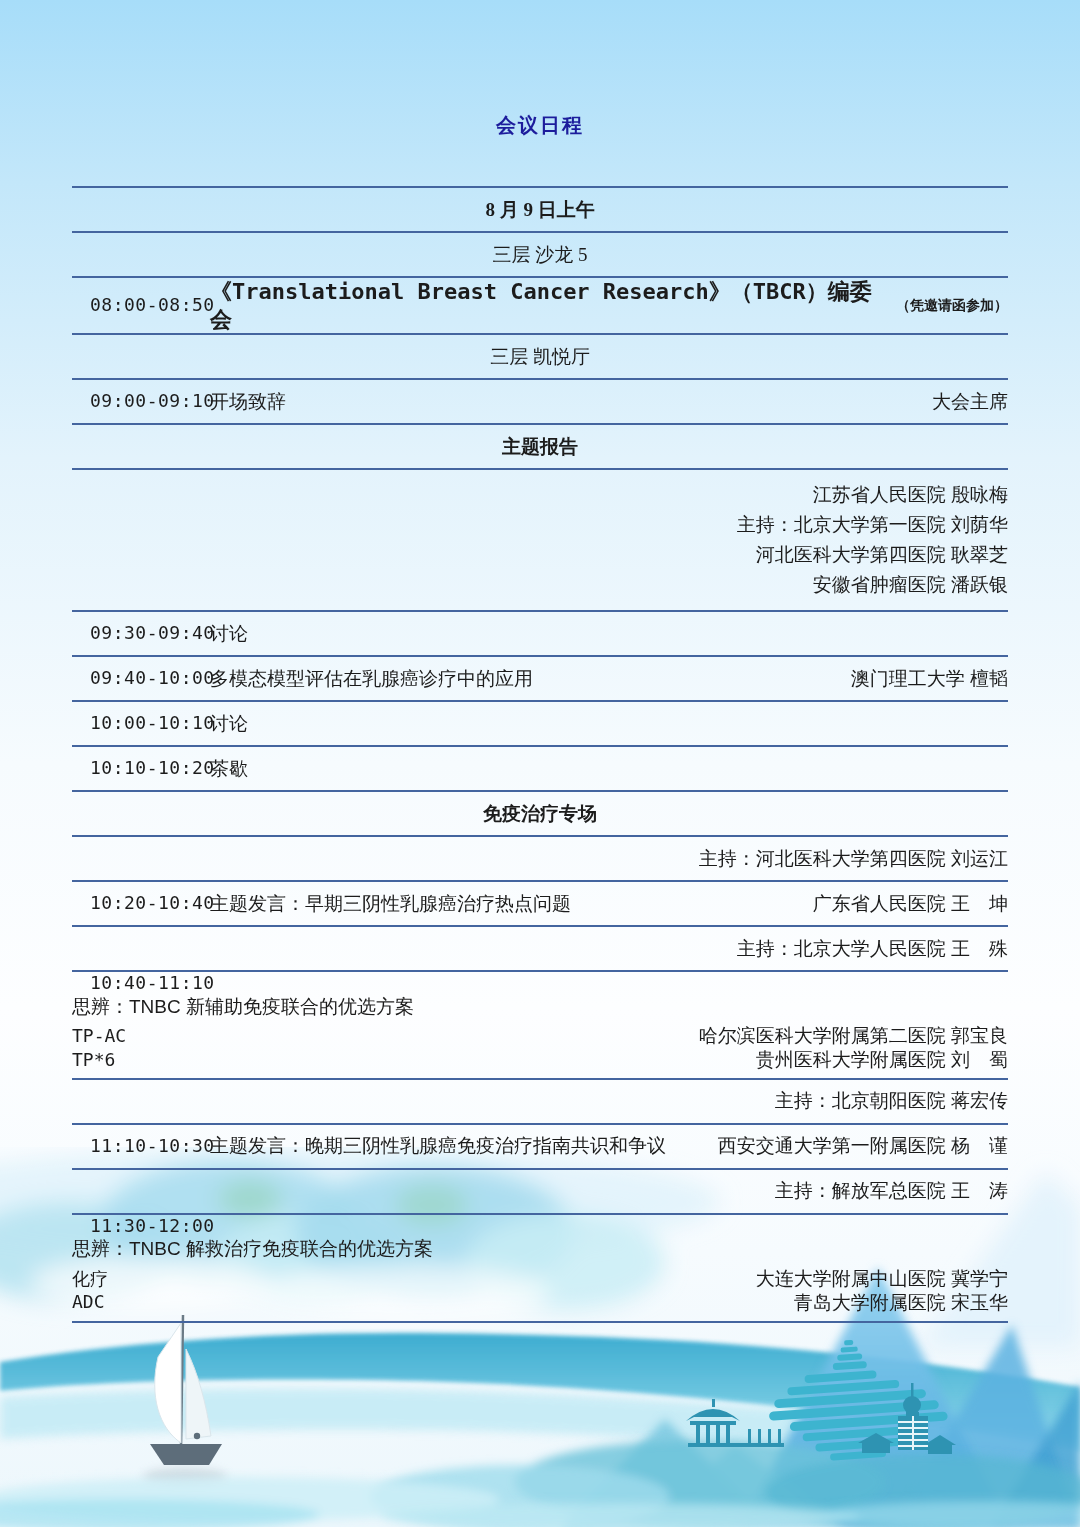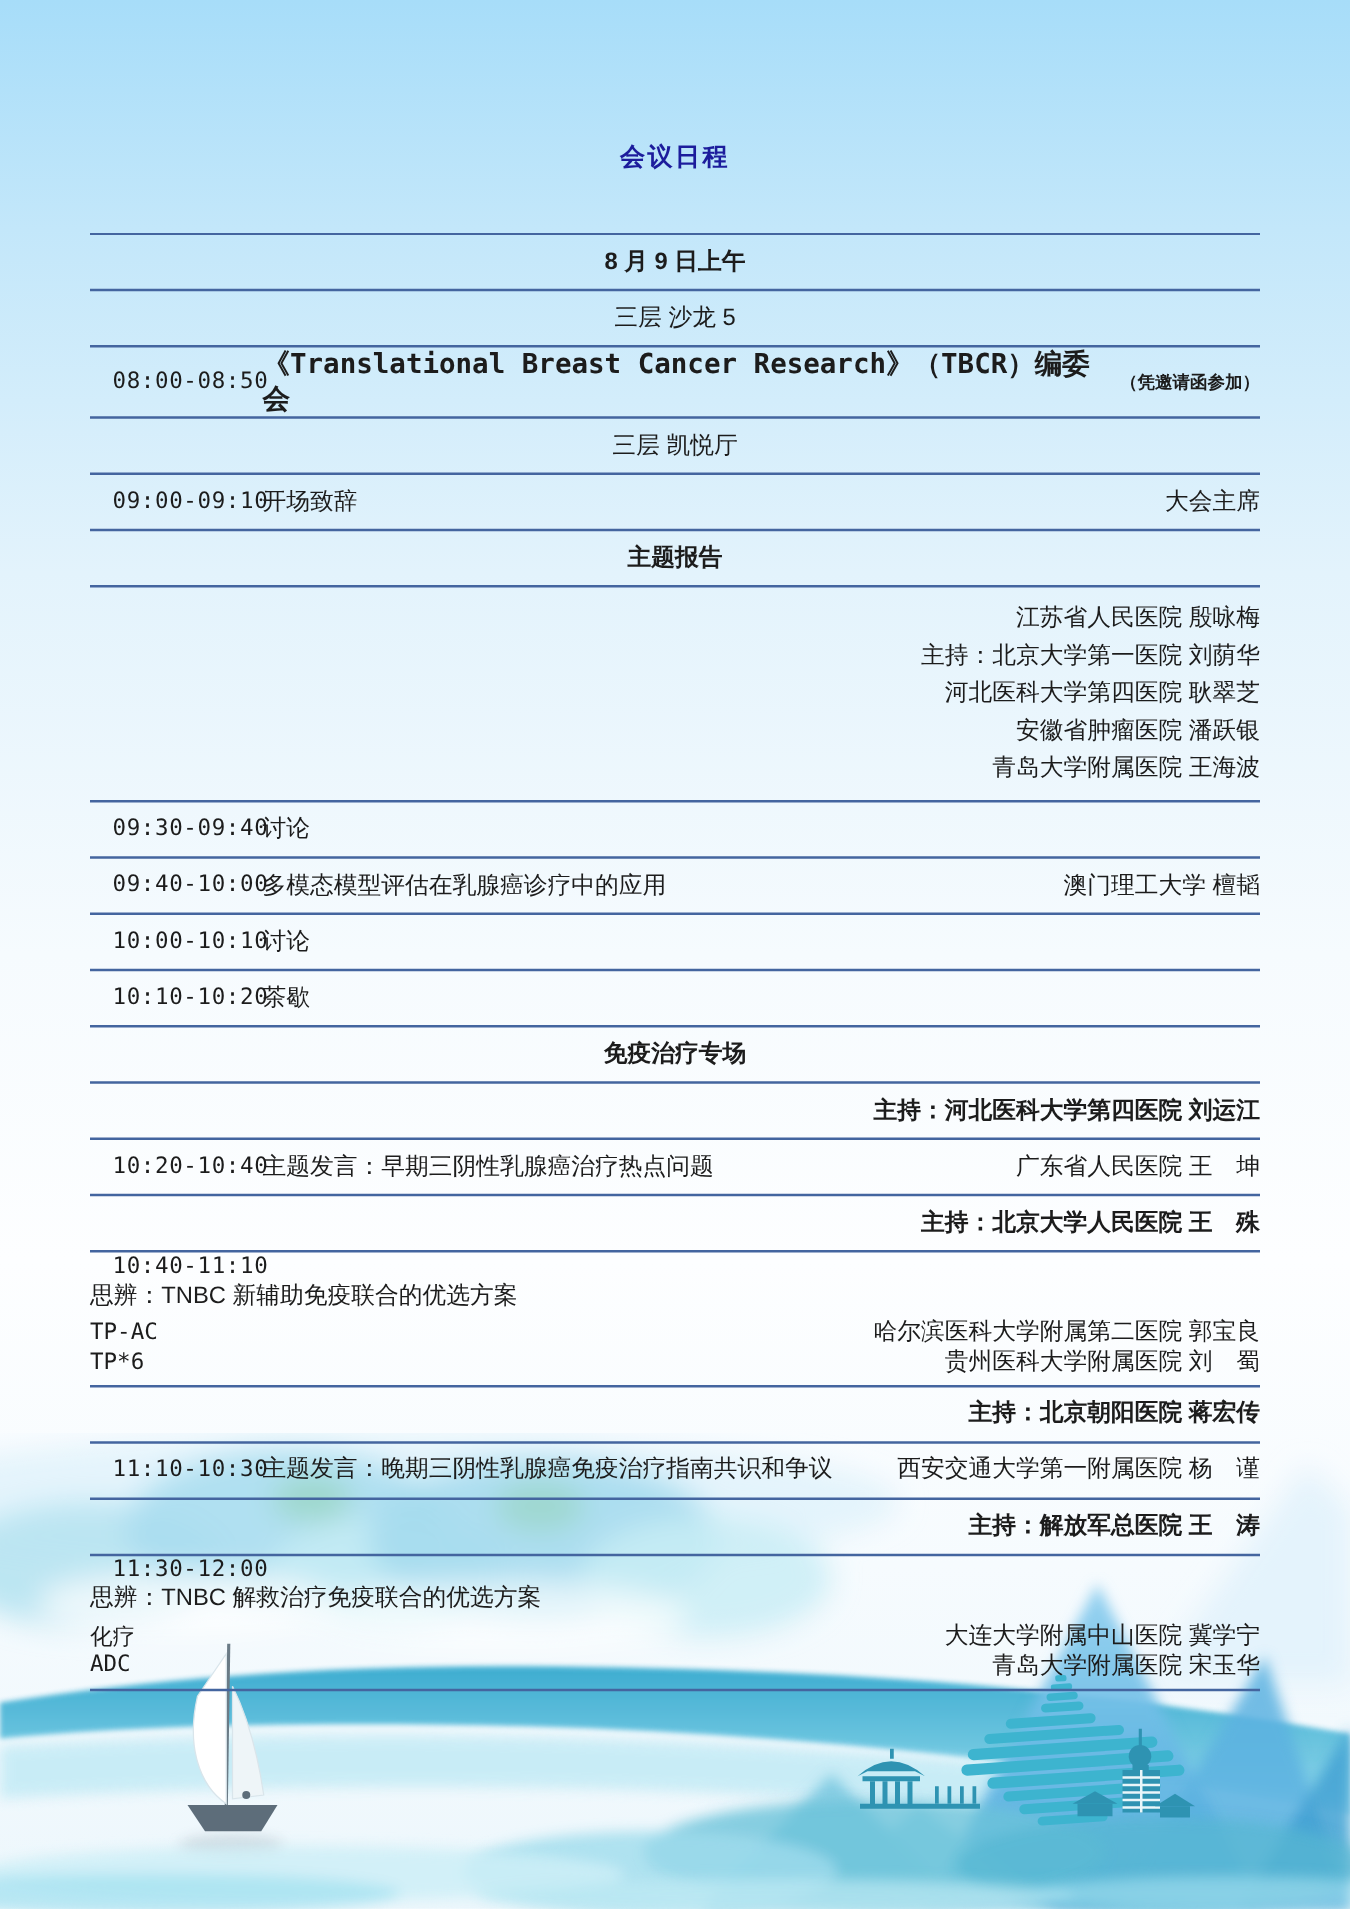--- a/index.html
+++ b/index.html
@@ -16,34 +16,34 @@
   }
   .schedule{
     position:absolute;top:186px;left:72px;width:936px;z-index:2;
   }
   .row{
     box-sizing:border-box;border-top:2px solid #44659f;
     display:flex;align-items:center;min-height:45px;
     font-size:19px;line-height:1.25;
   }
   .row.last{border-bottom:2px solid #44659f;}
-  .row.center{justify-content:center;text-align:center;}
+  .row.center{justify-content:center;text-align:center;font-family:Liberation Serif, serif;}
   .bold{font-weight:bold;}
   .c-time{
     flex:none;width:138px;padding-left:18px;box-sizing:border-box;
     font-family:"DejaVu Sans Mono","Liberation Mono",monospace;
     font-size:18px;letter-spacing:.5px;white-space:nowrap;
   }
   .c-title{flex:1 1 auto;}
   .c-speaker{flex:none;text-align:right;white-space:nowrap;}
   .mono{font-family:"DejaVu Sans Mono","Liberation Mono",monospace;}
   .note{font-size:14px;font-weight:bold;margin-left:14px;white-space:nowrap;}
   .row.chairs{display:block;padding:10px 0;}
   .chair-line{text-align:right;line-height:30px;white-space:nowrap;}
-  .row.chair-single{justify-content:flex-end;font-weight:bold;}
+  .row.chair-single{justify-content:flex-end;}
   .row.debate{min-height:88px;align-items:stretch;flex-direction:column;}
   .debate .c-time,.debate .c-title{display:flex;align-items:center;}
   .debate .c-title{flex:none;width:372px;}
   .opts{flex:1 1 auto;display:flex;flex-direction:column;justify-content:space-around;padding:6px 0;}
   .opt{display:flex;align-items:center;gap:44px;}
   .opt-label{flex:none;width:118px;font-size:18px;}
   .opt-speaker{flex:1 1 auto;text-align:right;white-space:nowrap;}
   .footer-art{position:absolute;left:0;bottom:0;width:1080px;height:380px;z-index:0;}
 </style>
 </head>
@@ -79,21 +79,20 @@
 
   <div class="row center bold">
     <span>主题报告</span>
   </div>
 
   <div class="row chairs">
     <div class="chair-line">江苏省人民医院 殷咏梅</div>
     <div class="chair-line">主持：北京大学第一医院 刘荫华</div>
     <div class="chair-line">河北医科大学第四医院 耿翠芝</div>
     <div class="chair-line">安徽省肿瘤医院 潘跃银</div>
-    <div class="chair-line">青岛大学附属医院 王海波</div>
   </div>
 
 
   <div class="row">
     <span class="c-time">09:30-09:40</span>
     <span class="c-title">讨论</span>
   </div>
 
   <div class="row">
     <span class="c-time">09:40-10:00</span>

